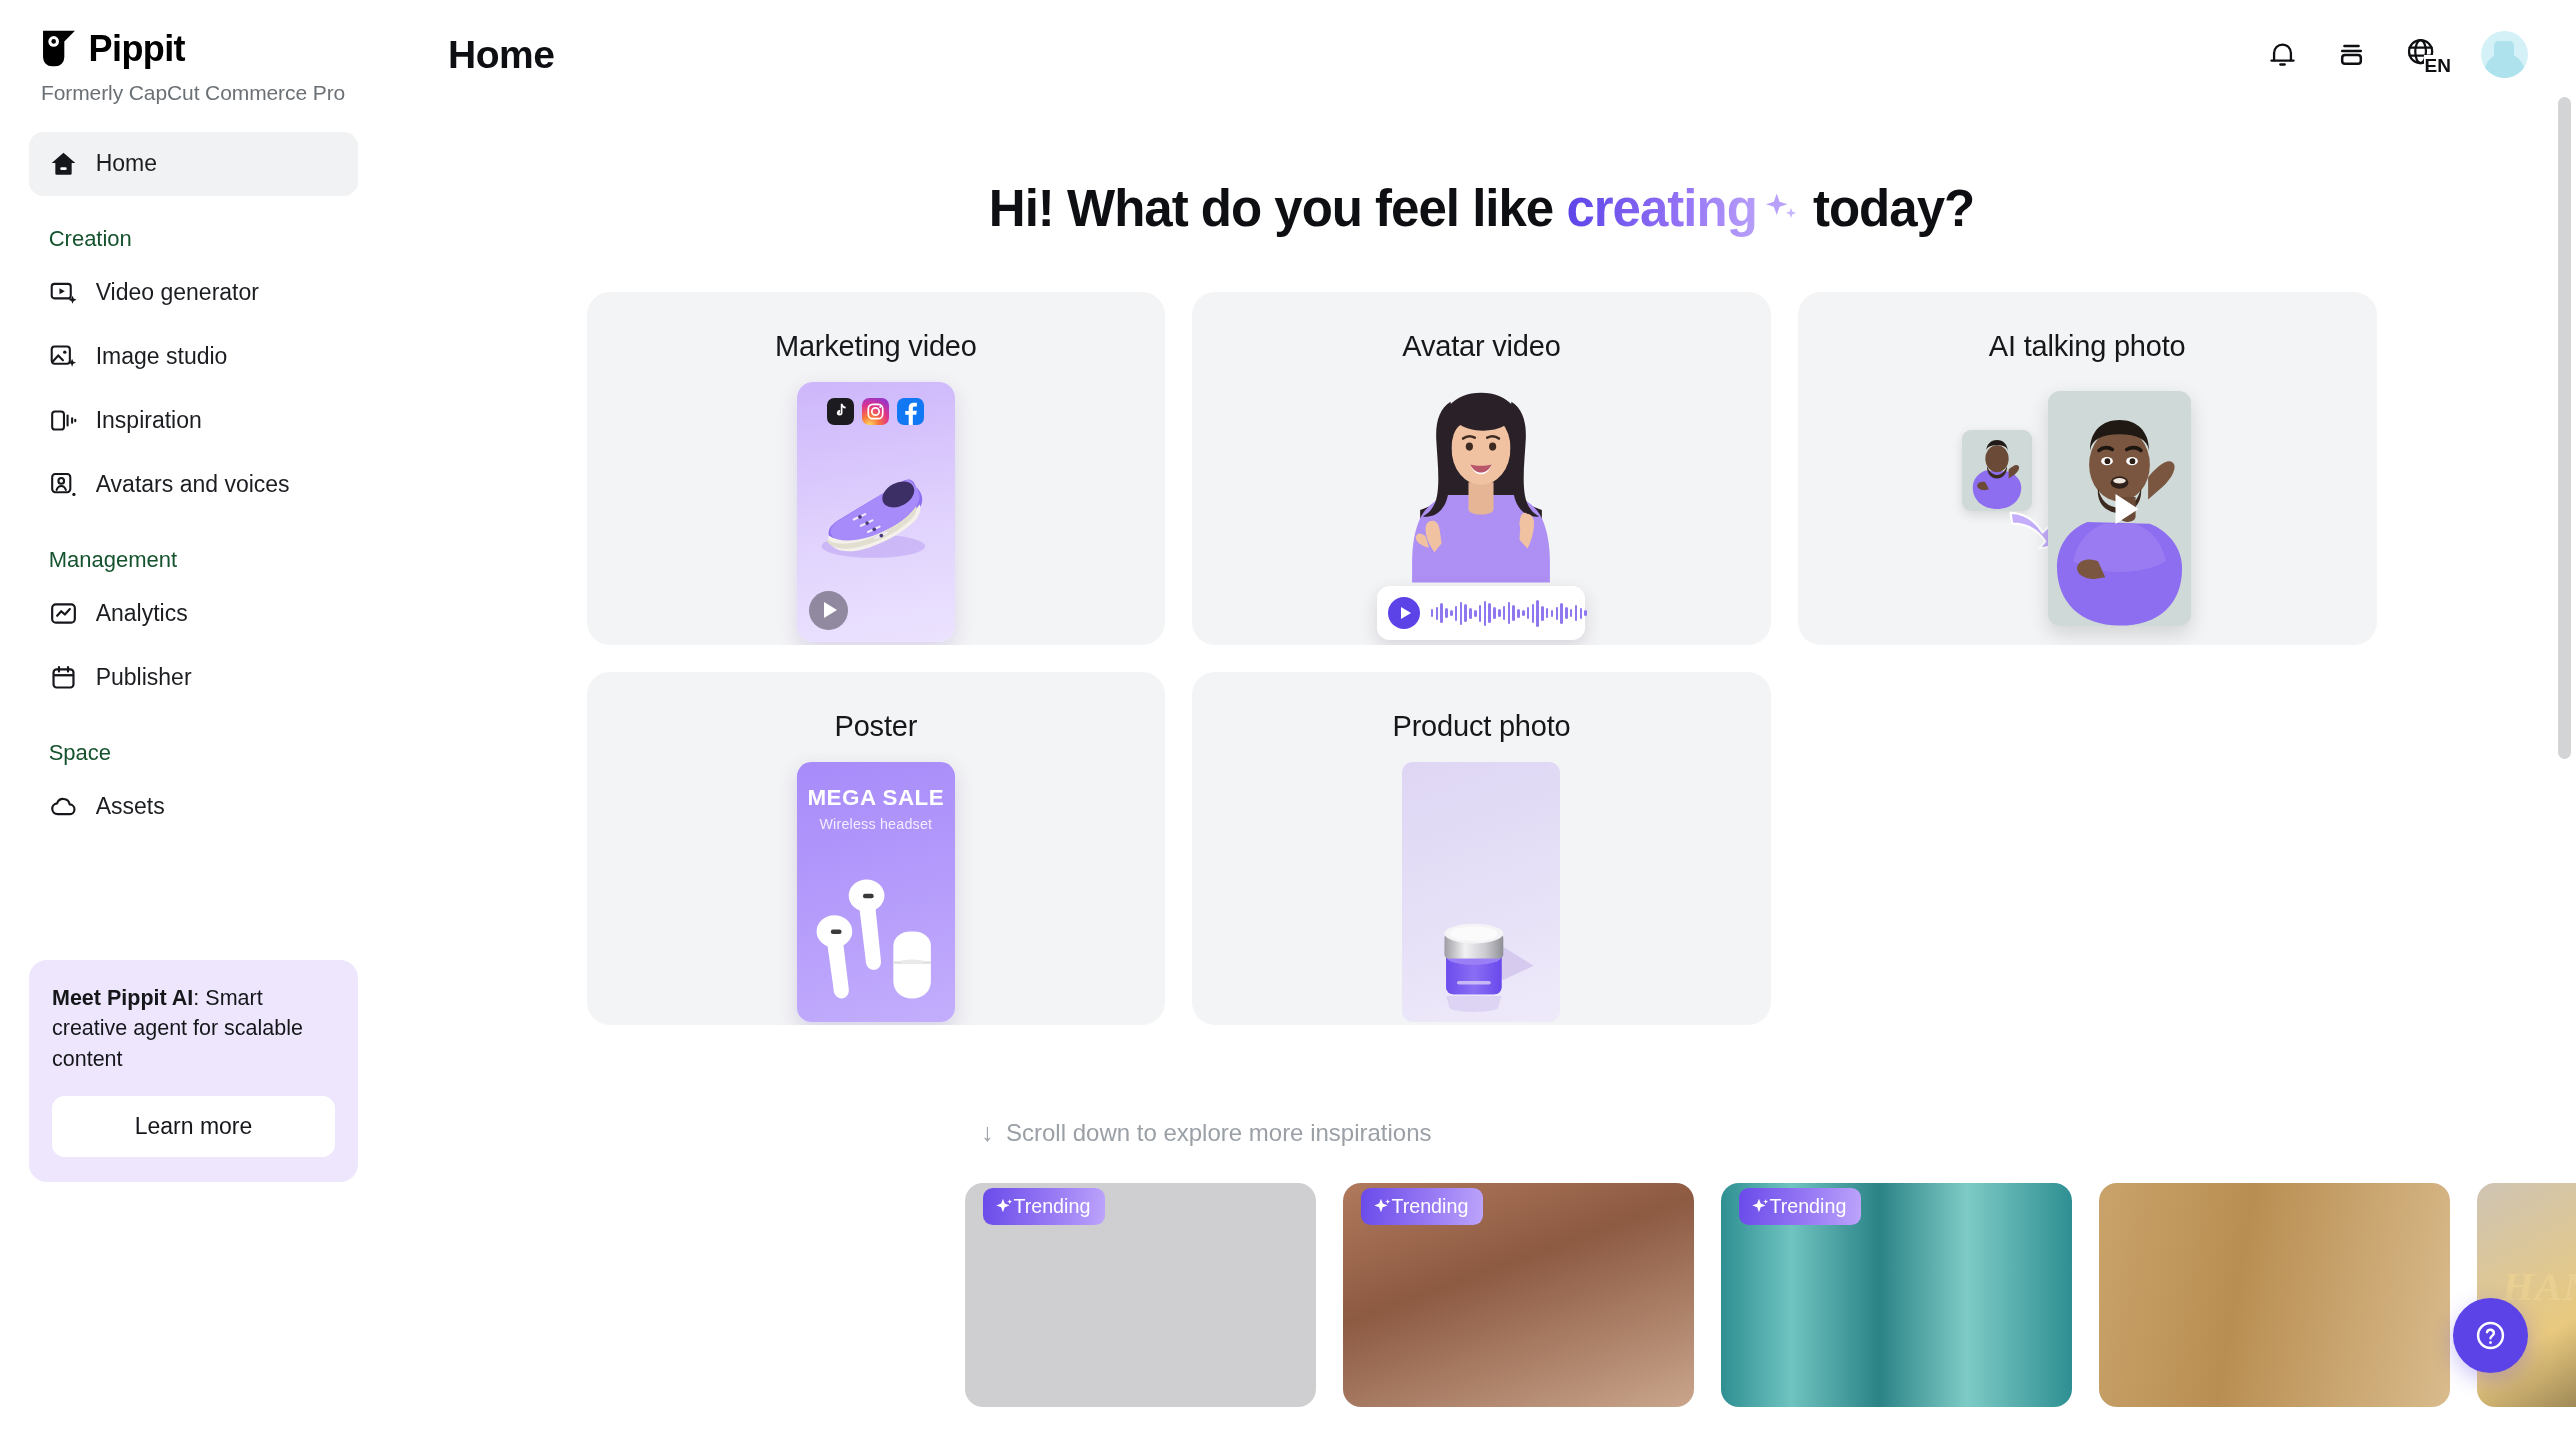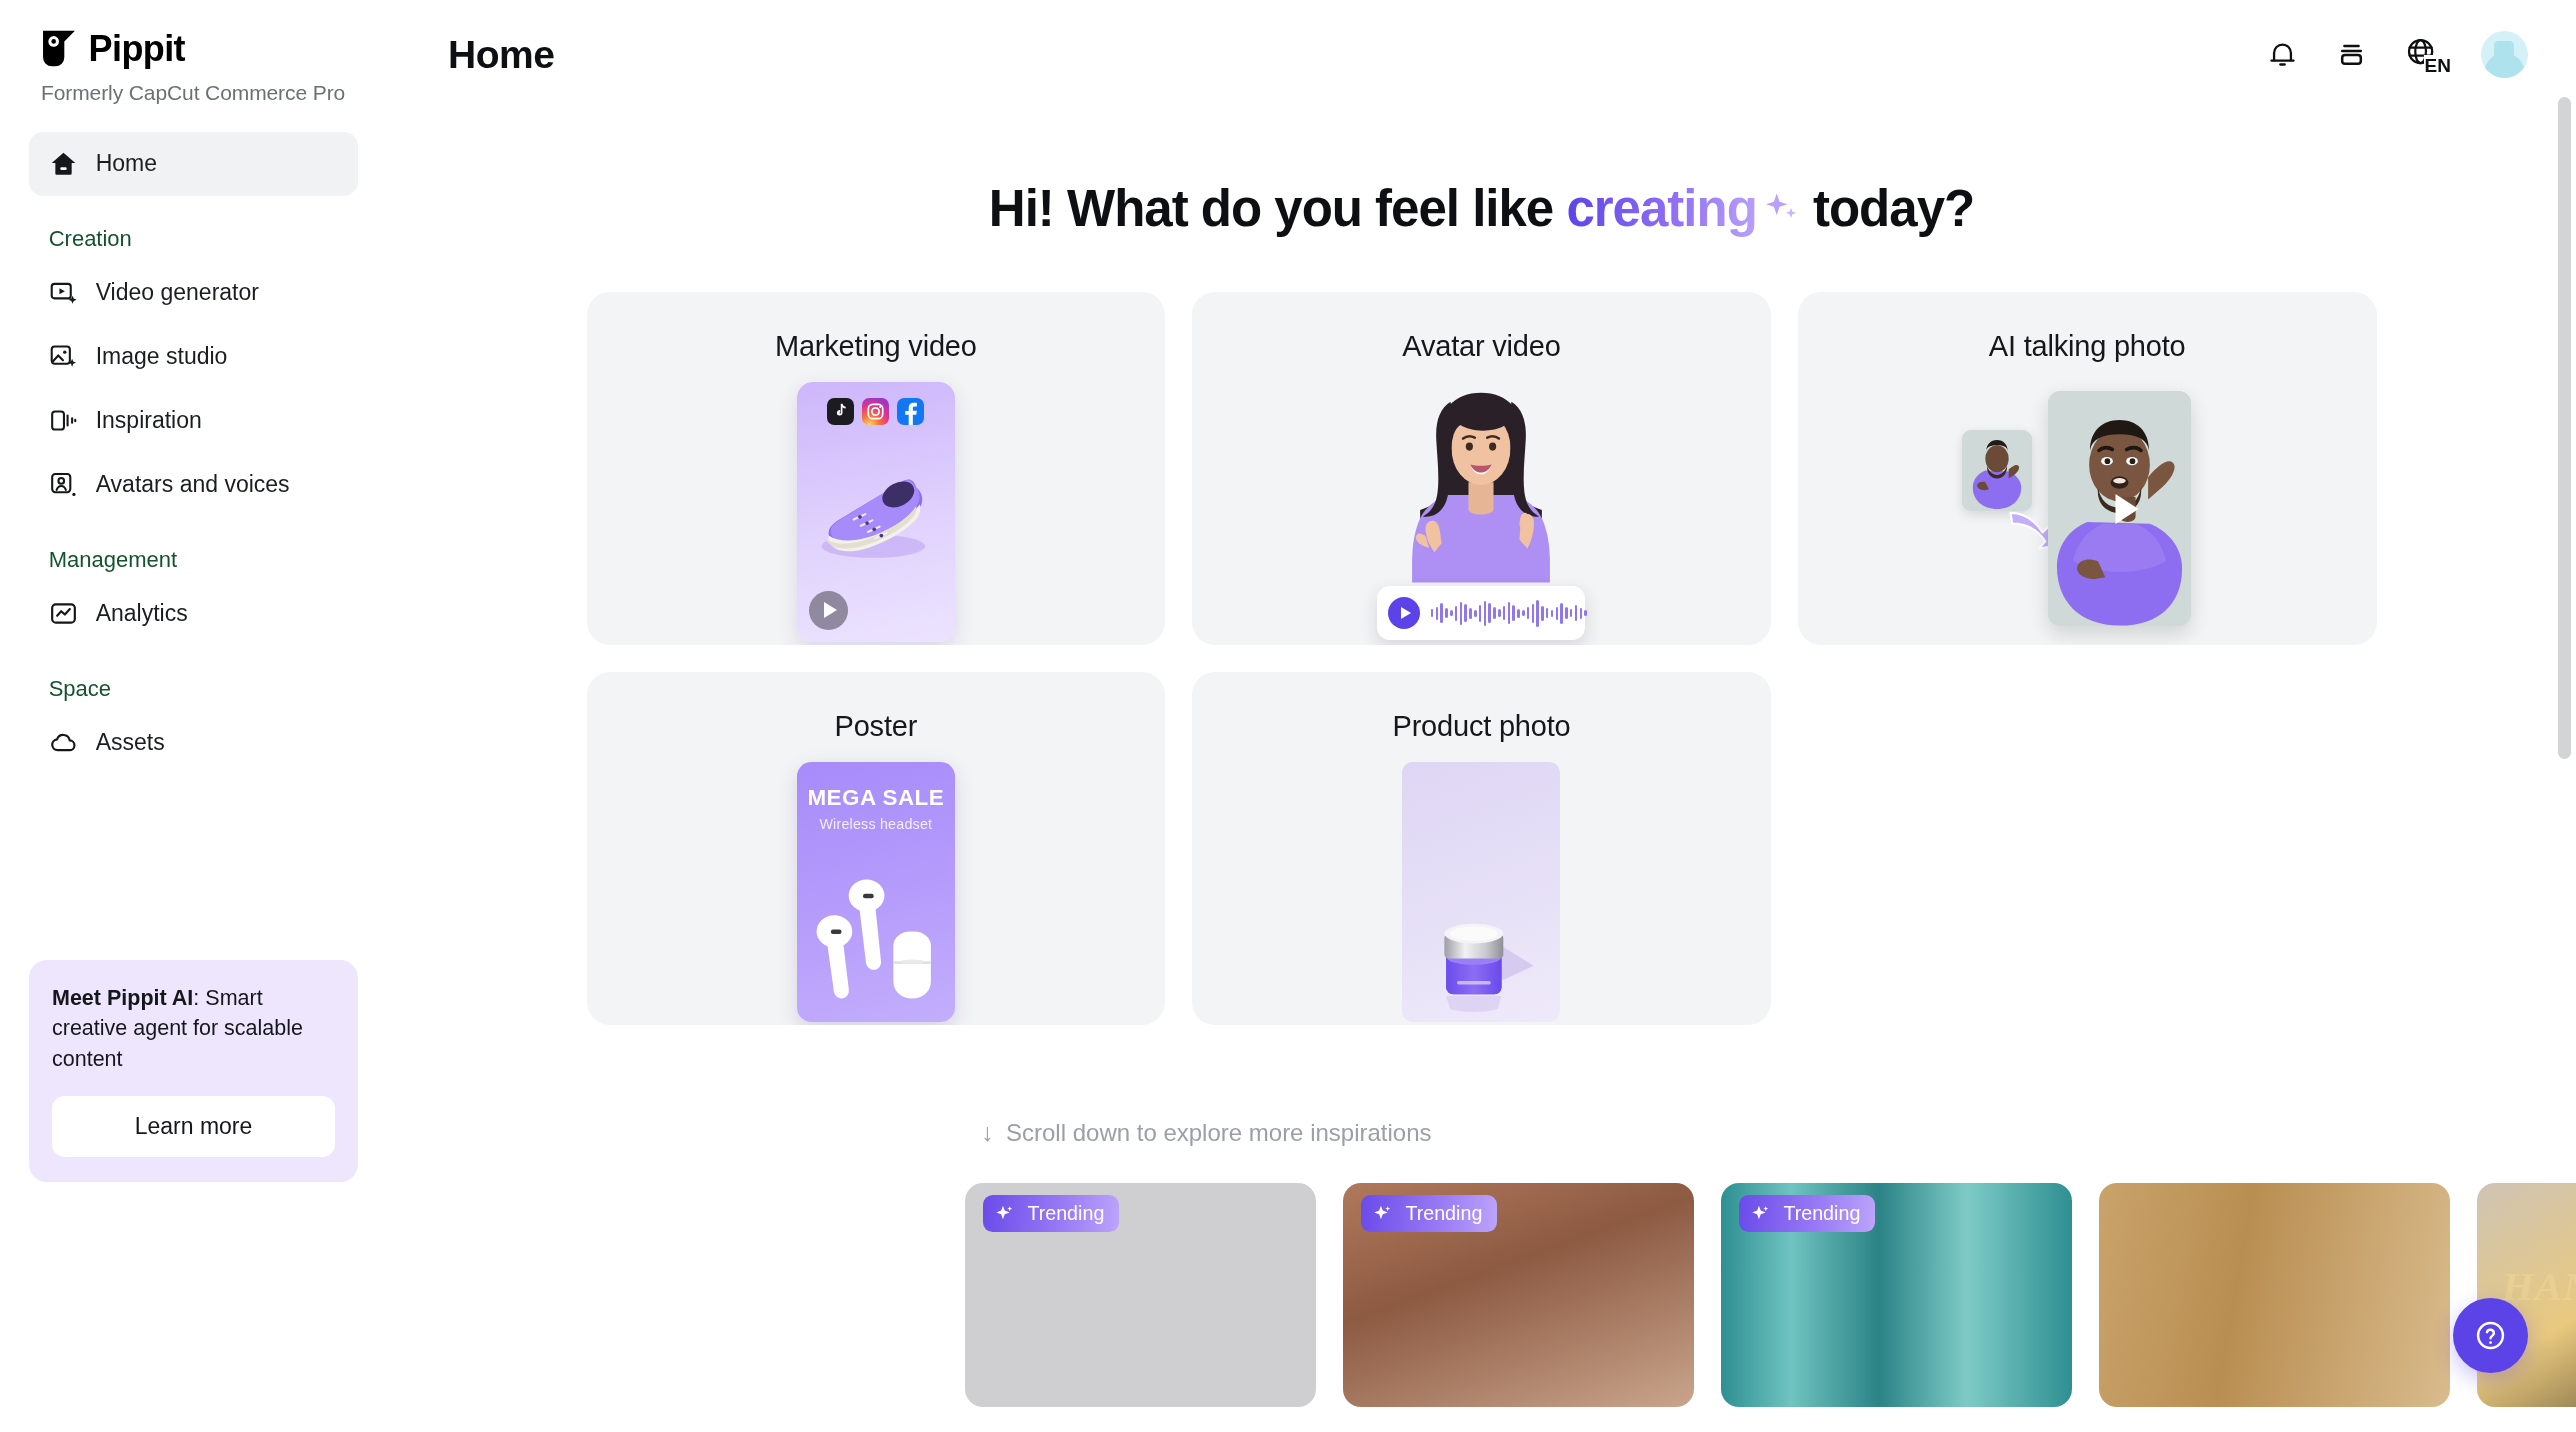--- a/index.html
+++ b/index.html
@@ -269,22 +269,22 @@
   .trend-card {
     width: 351px; height: 224px; border-radius: 18px;
     position: relative; overflow: hidden; flex: 0 0 351px; cursor: pointer;
   }
   .trend-card.c1 { background: #cfcfd1; }
   .trend-card.c2 { background: linear-gradient(160deg,#b0795c 0%, #8d5a42 40%, #c9a58c 100%); }
   .trend-card.c3 { background: linear-gradient(90deg,#2e8f92 0%, #6fc3c0 20%, #2b8386 45%, #7ecbc6 70%, #2e8f92 100%); }
   .trend-card.c4 { background: linear-gradient(100deg,#c9a36b 0%, #b98e52 40%, #d9bb8c 100%); }
   .trend-card.c5 { background: linear-gradient(150deg,#cfc4b4 0%, #e8c97e 45%, #2a2118 100%); }
   .trend-badge {
-    position: absolute; left: 18px; top: 12px;
-    display: flex; align-items: center; gap: 14px;
+    position: absolute; left: 18px; top: 5px;
+    display: flex; align-items: center; gap: 0;
     background: linear-gradient(95deg,#6a4bea 0%, #9a7cf5 60%, #bda4fb 100%);
     border-radius: 9.8px;
     padding: 7.2px 14.3px 7.2px 10.7px;
     color: #fff; font-size: 19.7px;
   }
   .trend-badge .sp { width: 19.7px; height: 19.7px; display:block; }
   .trend-hand {
     position: absolute; left: 25px; top: 79px;
     font-family: "Liberation Serif", serif;
     font-style: italic; font-weight: 700;
@@ -387,20 +387,28 @@
         <div class="nav-group-label">Management</div>
 
         <div class="nav-item">
           <svg class="ic" viewBox="0 0 32 32" fill="none" stroke="#15171b" stroke-width="2.4">
             <rect x="3.5" y="6" width="25" height="20" rx="4"></rect>
             <path d="M9 18.5l4.5-5 4 3.6 5.5-6" stroke-linecap="round" stroke-linejoin="round"></path>
           </svg>
           <span>Analytics</span>
         </div>
 
+        <div class="nav-item">
+          <svg class="ic" viewBox="0 0 32 32" fill="none" stroke="#15171b" stroke-width="2.4">
+            <rect x="5" y="7" width="22" height="20" rx="3.4"></rect>
+            <path d="M5.6 13.5h20.8" stroke-width="2.6"></path>
+            <path d="M11 4.5v5M21 4.5v5" stroke-linecap="round"></path>
+          </svg>
+          <span>Publisher</span>
+        </div>
       </div>
 
       <div class="nav-sec">
         <div class="nav-group-label">Space</div>
 
         <div class="nav-item">
           <svg class="ic" viewBox="0 0 32 32" fill="none" stroke="#15171b" stroke-width="2.4">
             <path d="M9.5 24.5a6 6 0 0 1 -0.6 -11.96 7.2 7.2 0 0 1 13.9 1.1A5.4 5.4 0 0 1 22.5 24.5Z" stroke-linejoin="round"></path>
           </svg>
           <span>Assets</span>

